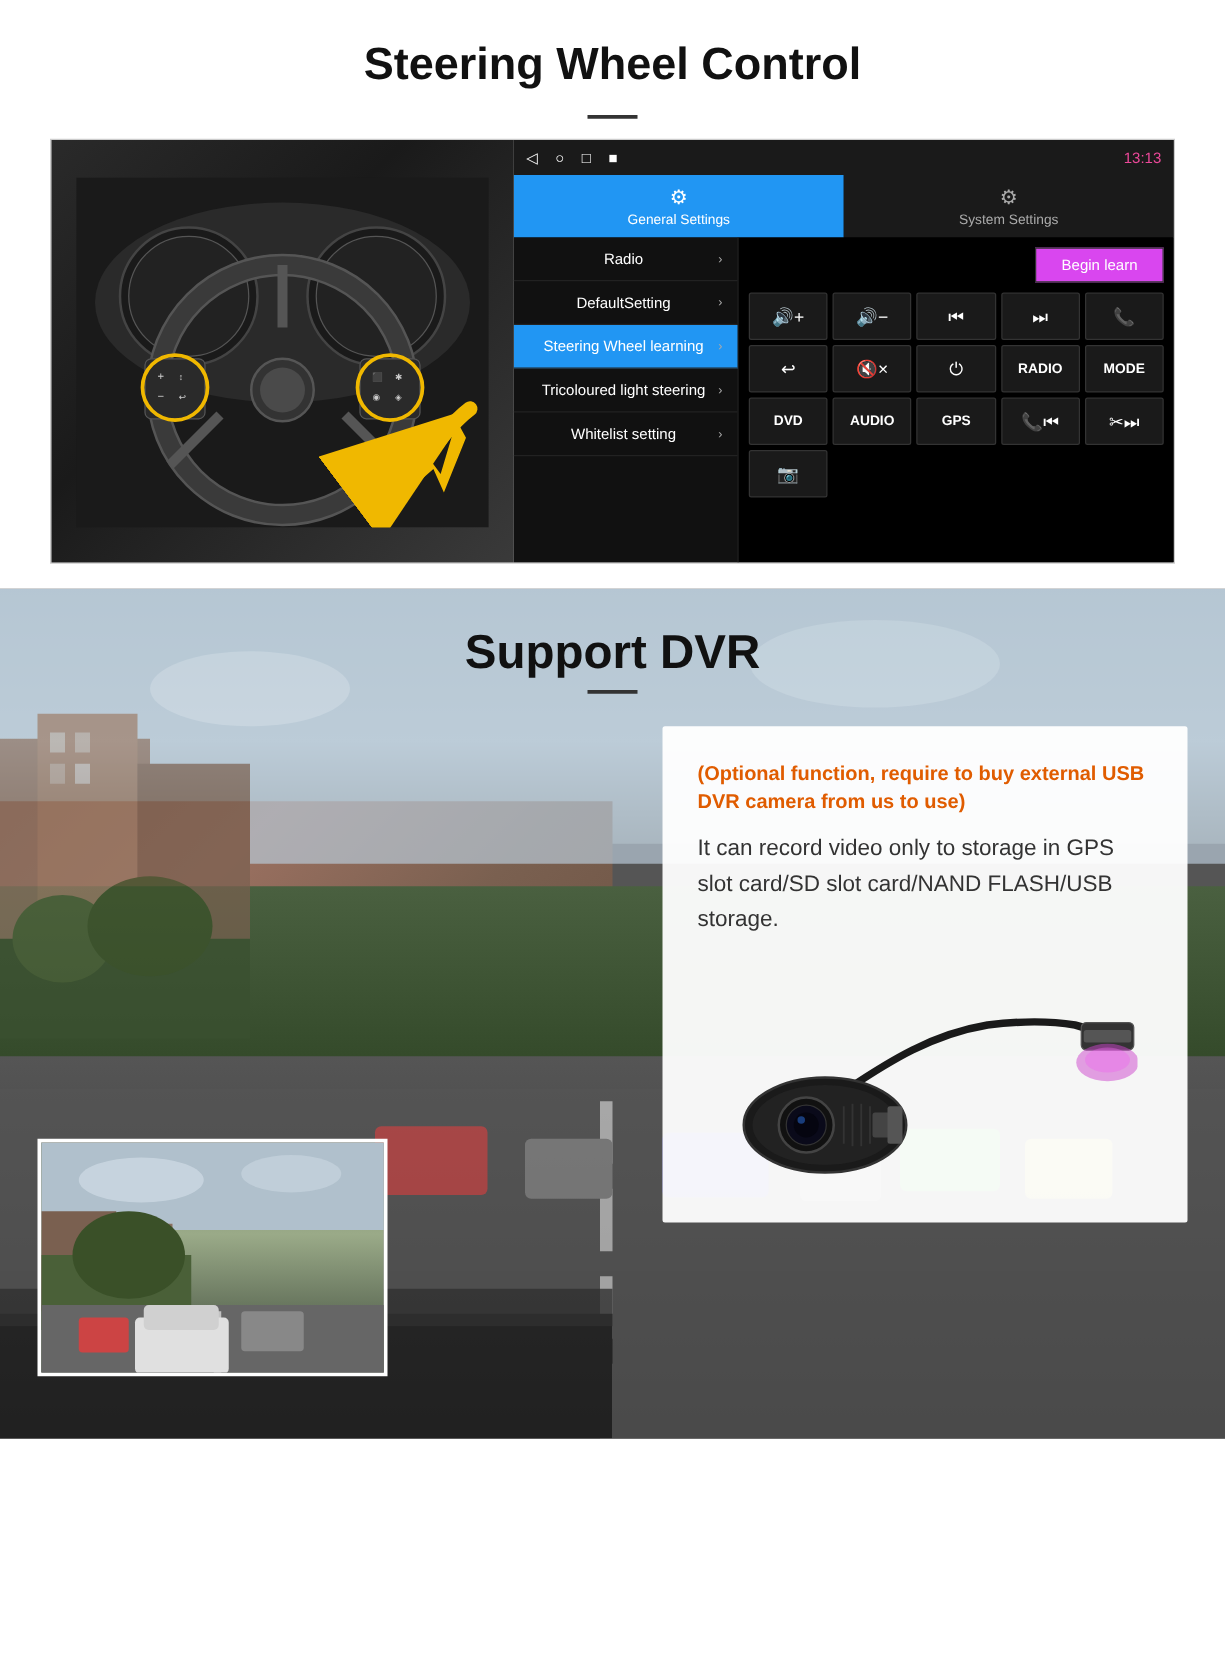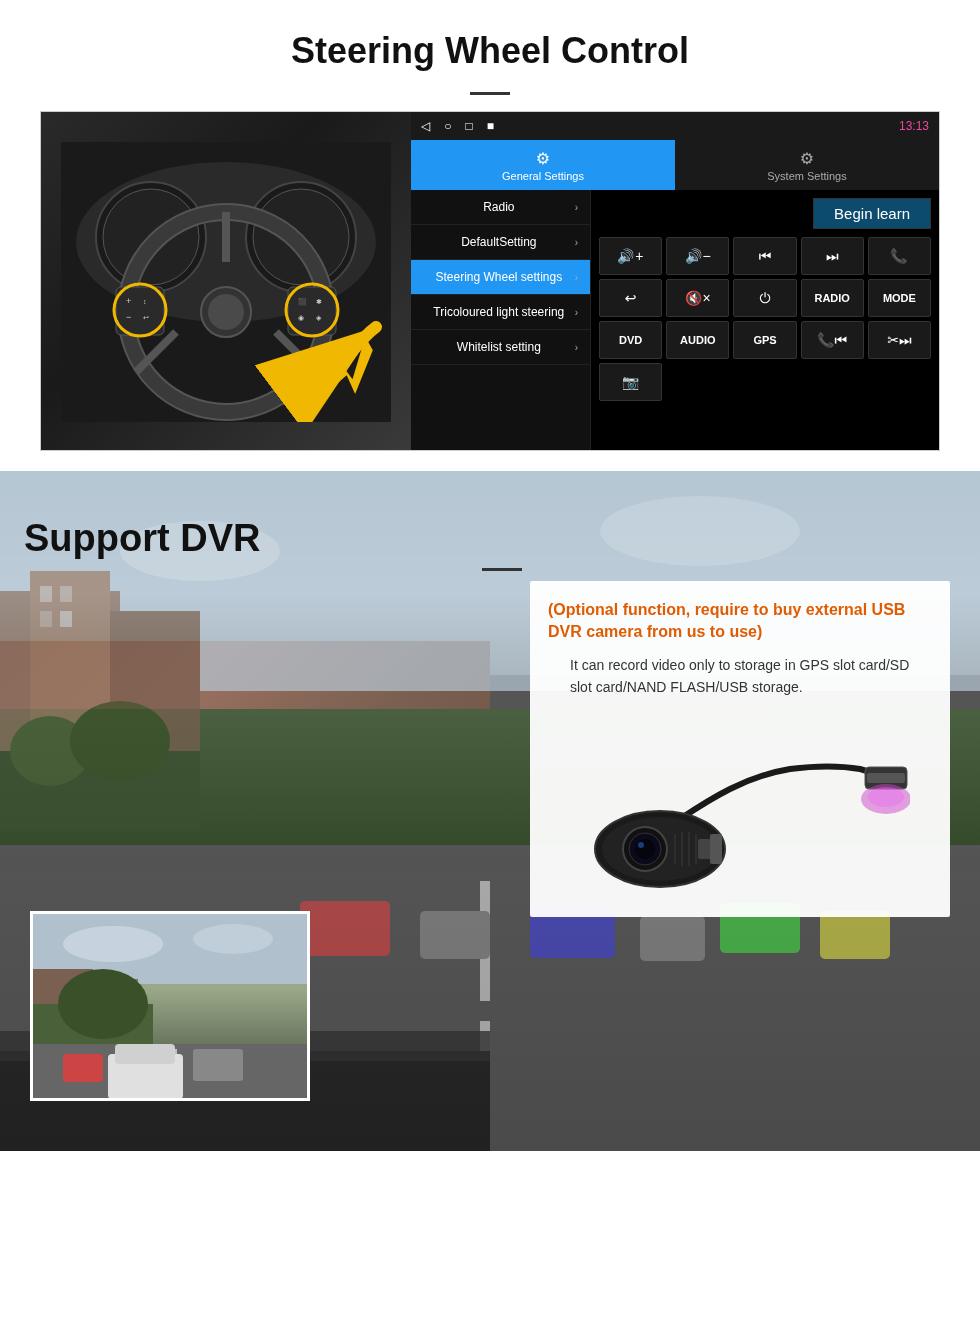--- a/index.html
+++ b/index.html
@@ -158,25 +158,25 @@
       flex: 1;
       background: #000;
       padding: 8px;
     }
     .begin-learn-row {
       display: flex;
       justify-content: flex-end;
       margin-bottom: 8px;
     }
     .begin-learn-btn {
-      background: #0c4a6e;
+      background: #d946ef;
       border: 1px solid #333;
       color: #fff;
       padding: 6px 20px;
-      font-size: 15px;
+      font-size: 12px;
       cursor: pointer;
     }
     .controls-grid {
       display: grid;
       grid-template-columns: repeat(5, 1fr);
       gap: 4px;
     }
     .ctrl-btn {
       background: #1a1a1a;
       border: 1px solid #333;
@@ -235,60 +235,59 @@
       top: 35%;
       left: 0;
       width: 100%;
       height: 30%;
       background: linear-gradient(180deg, #4a6040 0%, #3a5030 50%, #2a4020 100%);
     }
 
     
     .dvr-title-section {
       position: absolute;
-      top: 46px;
+      top: 30px;
       left: 0;
       right: 0;
-      margin-left: 24px;
+      text-align: center;
     }
     .dvr-title {
       font-size: 38px;
       font-weight: 900;
       color: #111;
     }
     .dvr-divider {
       width: 40px;
       height: 3px;
       background: #333;
       margin: 8px auto 0;
     }
 
     
     .info-box {
       position: absolute;
       top: 110px;
       right: 30px;
       width: 420px;
       background: rgba(255,255,255,0.95);
-      padding: 18px;
+      padding: 28px;
       border-radius: 2px;
     }
     .info-box-title {
       color: #e05c00;
       font-size: 16px;
       font-weight: bold;
       margin-bottom: 10px;
       line-height: 1.4;
     }
     .info-box-text {
       color: #333;
-      font-size: 14px;
+      font-size: 18px;
       line-height: 1.6;
       margin-bottom: 20px;
-      margin-left: 22px;
     }
 
     
     .optional-btn {
       display: block;
       width: 200px;
       margin: 0 auto;
       padding: 10px 20px;
       border: 2px solid #e05c00;
       color: #e05c00;
@@ -403,21 +402,21 @@
         <div class="left-menu">
           <div class="menu-item">
             <span class="menu-item-text">Radio</span>
             <span class="chevron">›</span>
           </div>
           <div class="menu-item">
             <span class="menu-item-text">DefaultSetting</span>
             <span class="chevron">›</span>
           </div>
           <div class="menu-item active">
-            <span class="menu-item-text">Steering Wheel settings</span>
+            <span class="menu-item-text">Steering Wheel learning</span>
             <span class="chevron">›</span>
           </div>
           <div class="menu-item">
             <span class="menu-item-text">Tricoloured light steering</span>
             <span class="chevron">›</span>
           </div>
           <div class="menu-item">
             <span class="menu-item-text">Whitelist setting</span>
             <span class="chevron">›</span>
           </div>

